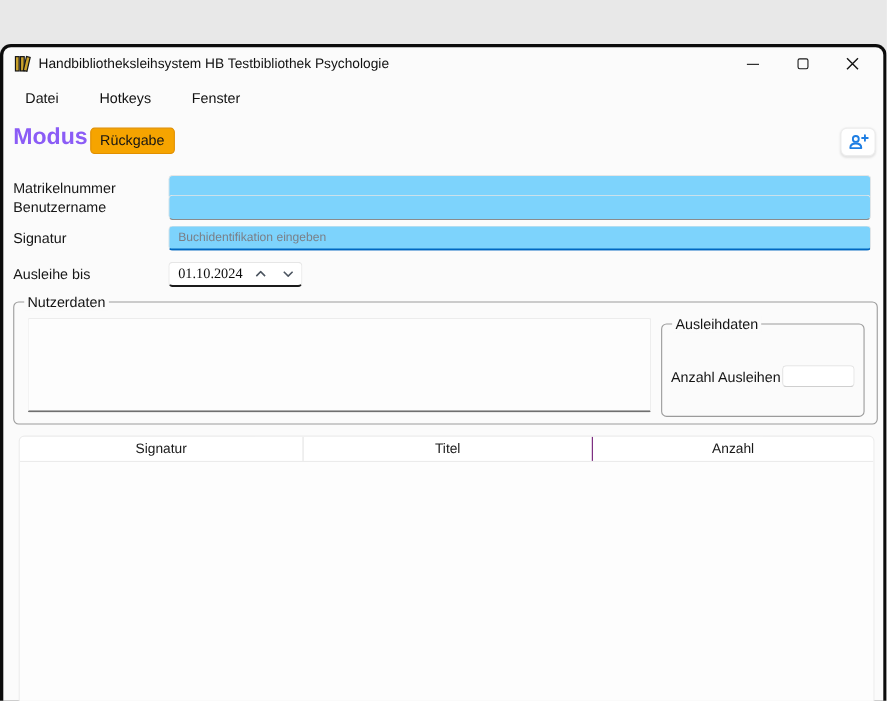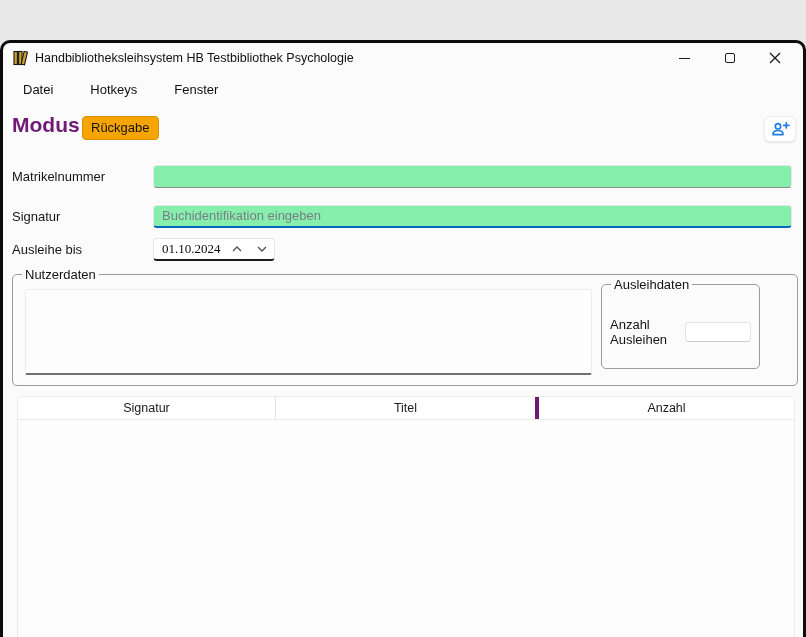--- a/index.html
+++ b/index.html
@@ -15,52 +15,52 @@
   .win-controls { position:absolute; right:6px; top:0; height:30px; display:flex; }
   .win-btn { width:45px; height:30px; background:transparent; border:none; display:flex; align-items:center; justify-content:center; cursor:pointer; }
   .glyph-min { display:block; width:11px; height:0; border-top:1.3px solid #1a1a1a; }
   .glyph-max { display:block; width:10px; height:10px; border:1.3px solid #1a1a1a; border-radius:2px; }
 
   
   .menubar { position:absolute; left:0; top:30px; right:0; height:32px; display:flex; align-items:center; padding-left:15px; gap:27px; }
   .menu-item { font-size:13px; color:#111; padding:3px 5px; cursor:default; }
 
   
-  .page-title { position:absolute; left:9px; top:70px; font-size:21px; font-weight:700; color:#701a75; }
+  .page-title { position:absolute; left:9px; top:70px; font-size:21px; font-weight:700; color:#8b5cf6; }
   .mode-badge { position:absolute; left:79px; top:73px; height:24px; line-height:22px; padding:0 8px; font-size:13px; color:#141414; background:#f6a400; border:1px solid #e18f00; border-radius:4px; }
   .add-user-btn { position:absolute; left:761px; top:73px; width:32px; height:26px; background:#ffffff; border:1px solid #ededed; border-radius:6px; box-shadow:0 1px 2px rgba(0,0,0,.10); display:flex; align-items:center; justify-content:center; cursor:pointer; }
 
   
   .frow { position:absolute; left:9px; right:11px; height:24px; display:flex; align-items:center; }
   .flabel { width:141px; font-size:13px; color:#161616; flex:0 0 141px; }
-  .tbox { flex:1; height:23px; background:#86efac; border:1px solid #e6e6e6; border-bottom:1px solid #8b8b8b; border-radius:4px; font-size:13px; font-family:"Liberation Sans", sans-serif; padding:0 8px; color:#111; outline:none; }
+  .tbox { flex:1; height:23px; background:#7dd3fc; border:1px solid #e6e6e6; border-bottom:1px solid #8b8b8b; border-radius:4px; font-size:11px; font-family:"Liberation Sans", sans-serif; padding:0 8px; color:#111; outline:none; }
   .tbox.focused { border-bottom:2px solid #0067c0; }
   .tbox::placeholder { color:#7a7f87; opacity:1; }
 
   .spinner { flex:0 0 122px; height:23px; background:#fff; border:1px solid #e6e6e6; border-bottom:2px solid #1b1b1b; border-radius:4px; display:flex; align-items:center; }
   .spin-value { flex:1; font-size:13px; color:#0c0c0c; padding-left:8px; white-space:nowrap;font-family:Liberation Serif, serif; }
   .spin-btn { width:25px; height:100%; border:none; background:transparent; display:flex; align-items:center; justify-content:center; cursor:pointer; }
 
   
   .groupbox { position:absolute; border:1px solid #9b9b9b; border-radius:5px; }
   .gb-label { position:absolute; top:-8px; left:9px; background:#fbfbfb; padding:0 3px; font-size:13px; color:#141414; line-height:15px; }
   #gb-nutzerdaten { left:9px; top:231px; width:786px; height:112px; }
   .user-notes { position:absolute; left:12px; top:14px; width:567px; height:86px; background:#fdfdfd; border:1px solid #ececec; border-bottom:2px solid #6f6f6f; border-radius:2px; resize:none; font-family:"Liberation Sans", sans-serif; font-size:13px; padding:4px 6px; outline:none; }
-  #gb-ausleihdaten { left:588px; top:9px; width:159px; height:85px; }
+  #gb-ausleihdaten { left:588px; top:19px; width:185px; height:85px; }
   #gb-ausleihdaten .gb-label { background:#fbfbfb; }
   .anzahl-row { position:absolute; left:8px; right:8px; top:36px; height:22px; display:flex; align-items:center; }
   .anzahl-label { flex:1; font-size:13px; color:#141414; }
   .anzahl-input { width:66px; height:20px; background:#fff; border:1px solid #e2e2e2; border-bottom:1px solid #cfcfcf; border-radius:4px; font-size:12px; padding:0 5px; outline:none; }
 
   
   .table-card { position:absolute; left:14px; top:353px; width:778px; height:247px; background:#fcfcfc; border:1px solid #ececec; border-radius:5px; display:flex; flex-direction:column; overflow:hidden; }
   .thead { display:flex; height:23px; background:#ffffff; border-bottom:1px solid #ebebeb; flex:0 0 23px; }
   .th { display:flex; align-items:center; justify-content:center; font-size:12.5px; color:#1a1a1a; cursor:default; }
   .th.c1 { width:258px; border-right:1px solid #e3e3e3; }
-  .th.c2 { width:263px; border-right:4px solid #701a75; }
+  .th.c2 { width:263px; border-right:1px solid #701a75; }
   .th.c3 { flex:1; }
   .tbody { flex:1; background:#fdfdfd; }
 
   
   .statusbar { position:absolute; left:0; right:0; bottom:0; height:32px; background:#f1f1f1; }
   .resize-grip { position:absolute; right:8px; bottom:4px; width:14px; height:14px; cursor:nwse-resize; }
 </style>
 </head>
 <body>
 
@@ -100,22 +100,26 @@
     <div class="page-title">Modus</div>
     <span class="mode-badge">Rückgabe</span>
     <button class="add-user-btn">
       <svg width="20" height="16" viewBox="0 0 20 16">
         <circle cx="8" cy="5.3" r="2.7" fill="none" stroke="#1E7EE3" stroke-width="1.7"></circle>
         <path d="M3 13.6 C3 10.8 5.2 9.5 8 9.5 C10.8 9.5 13 10.8 13 13.6 Z" fill="none" stroke="#1E7EE3" stroke-width="1.7" stroke-linejoin="round"></path>
         <path d="M16.3 1.8 v5.2 M13.7 4.4 h5.2" stroke="#1E7EE3" stroke-width="1.7" stroke-linecap="round" fill="none"></path>
       </svg>
     </button>
 
-    <div class="frow" style="top:121px;">
+    <div class="frow" style="top:115px;">
       <label class="flabel">Matrikelnummer</label>
+      <input class="tbox" type="text" value="" style="">
+    </div>
+    <div class="frow" style="top:133px;">
+      <label class="flabel">Benutzername</label>
       <input class="tbox" type="text" value="" style="">
     </div>
     <div class="frow" style="top:161px;">
       <label class="flabel">Signatur</label>
       <input class="tbox focused" type="text" placeholder="Buchidentifikation eingeben" style="">
     </div>
     <div class="frow" style="top:194px;">
       <label class="flabel">Ausleihe bis</label>
       <div class="spinner">
         <span class="spin-value">01.10.2024</span>

